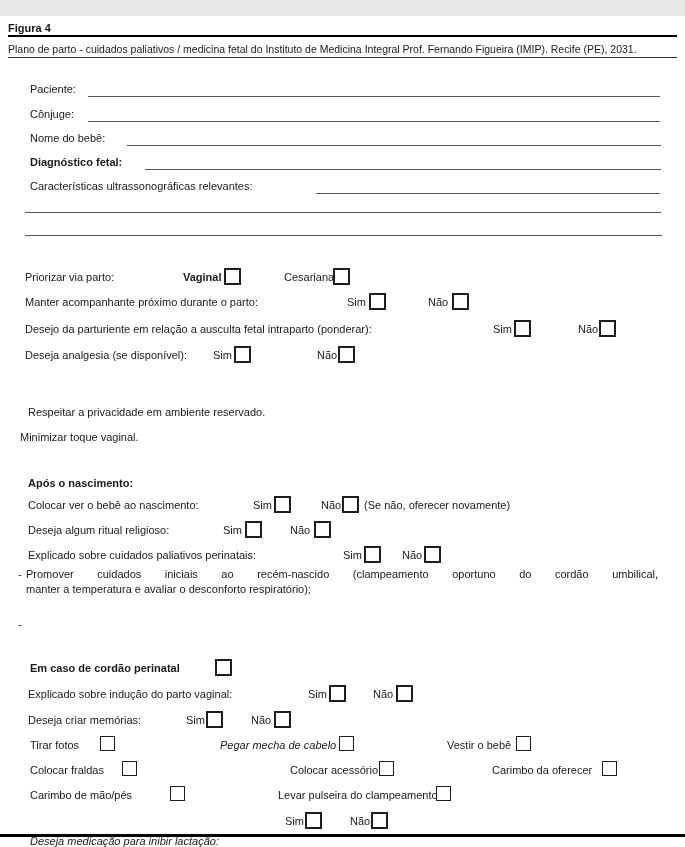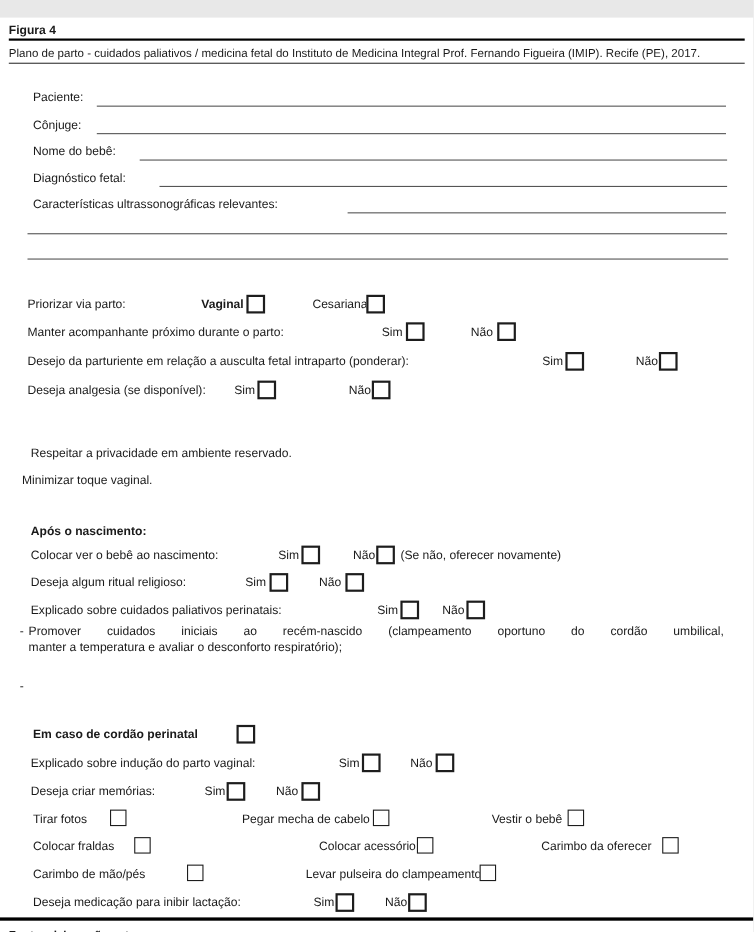--- a/index.html
+++ b/index.html
@@ -25,33 +25,33 @@
   .nline { display:block; }
   .dash { position:absolute; line-height:14px; }
 </style>
 </head>
 <body>
 
 <div class="page">
 
   <div class="t b" style="left:8px; top:5px;">Figura 4</div>
   <div class="hr" style="left:8px; top:19px; width:669px; height:2px;"></div>
-  <div class="t cap" style="left:8px; top:26px;">Plano de parto - cuidados paliativos / medicina fetal do Instituto de Medicina Integral Prof. Fernando Figueira (IMIP). Recife (PE), 2017.</div>
+  <div class="t cap" style="left:8px; top:26px;">Plano de parto - cuidados paliativos / medicina fetal do Instituto de Medicina Integral Prof. Fernando Figueira (IMIP). Recife (PE), 2031.</div>
   <div class="hr-thin" style="left:8px; top:41px; width:669px;"></div>
 
   <div class="t" style="left:30px; top:66px;">Paciente:</div>
   <div class="ln" style="left:88px; top:80px; width:572px;"></div>
 
   <div class="t" style="left:30px; top:91px;">Cônjuge:</div>
   <div class="ln" style="left:88px; top:105px; width:572px;"></div>
 
   <div class="t" style="left:30px; top:115px;">Nome do bebê:</div>
   <div class="ln" style="left:127px; top:129px; width:534px;"></div>
 
-  <div class="t" style="left:30px; top:139px;">Diagnóstico fetal:</div>
+  <div class="t" style="left:30px; top:139px;font-weight:bold;">Diagnóstico fetal:</div>
   <div class="ln" style="left:145px; top:153px; width:516px;"></div>
 
   <div class="t" style="left:30px; top:163px;">Características ultrassonográficas relevantes:</div>
   <div class="ln" style="left:316px; top:177px; width:344px;"></div>
   <div class="ln" style="left:25px; top:196px; width:636px;"></div>
   <div class="ln" style="left:25px; top:219px; width:637px;"></div>
 
   <div class="t" style="left:25px; top:254px;">Priorizar via parto:</div>
   <div class="t" style="left:183px; top:254px;font-weight:bold;">Vaginal</div>
   <div class="cb" style="left:224px; top:252px;"></div>
@@ -118,38 +118,38 @@
   <div class="cb" style="left:396px; top:669px;"></div>
 
   <div class="t" style="left:28px; top:697px;">Deseja criar memórias:</div>
   <div class="t" style="left:186px; top:697px;">Sim</div>
   <div class="cb" style="left:206px; top:695px;"></div>
   <div class="t" style="left:251px; top:697px;">Não</div>
   <div class="cb" style="left:274px; top:695px;"></div>
 
   <div class="t" style="left:30px; top:722px;">Tirar fotos</div>
   <div class="cb cb-light" style="left:100px; top:720px;"></div>
-  <div class="t" style="left:220px; top:722px;">Pegar mecha de cabelo</div>
+  <div class="t" style="left:220px; top:722px;font-style:italic;">Pegar mecha de cabelo</div>
   <div class="cb cb-light" style="left:339px; top:720px;"></div>
   <div class="t" style="left:447px; top:722px;">Vestir o bebê</div>
   <div class="cb cb-light" style="left:516px; top:720px;"></div>
 
   <div class="t" style="left:30px; top:747px;">Colocar fraldas</div>
   <div class="cb cb-light" style="left:122px; top:745px;"></div>
   <div class="t" style="left:290px; top:747px;">Colocar acessório</div>
   <div class="cb cb-light" style="left:379px; top:745px;"></div>
   <div class="t" style="left:492px; top:747px;">Carimbo da oferecer</div>
   <div class="cb cb-light" style="left:602px; top:745px;"></div>
 
   <div class="t" style="left:30px; top:772px;">Carimbo de mão/pés</div>
   <div class="cb cb-light" style="left:170px; top:770px;"></div>
   <div class="t" style="left:278px; top:772px;">Levar pulseira do clampeamento</div>
   <div class="cb cb-light" style="left:436px; top:770px;"></div>
 
-  <div class="t" style="left:30px; top:798px;">Deseja medicação para inibir lactação:</div>
+  <div class="t" style="left:30px; top:818px;font-style:italic;">Deseja medicação para inibir lactação:</div>
   <div class="t" style="left:285px; top:798px;">Sim</div>
   <div class="cb" style="left:305px; top:796px;"></div>
   <div class="t" style="left:350px; top:798px;">Não</div>
   <div class="cb" style="left:371px; top:796px;"></div>
 
   <div class="hr" style="left:0; top:818px; width:685px; height:3px;"></div>
   <div class="t b cap" style="left:8px; top:828px;">Fonte: elaboração autor.</div>
 
 </div>
 

